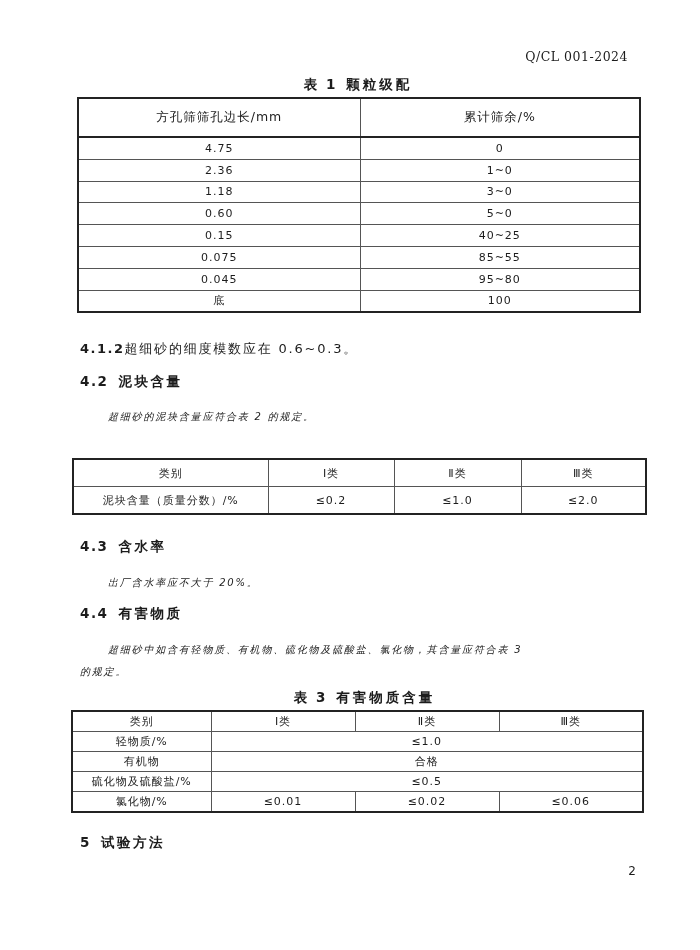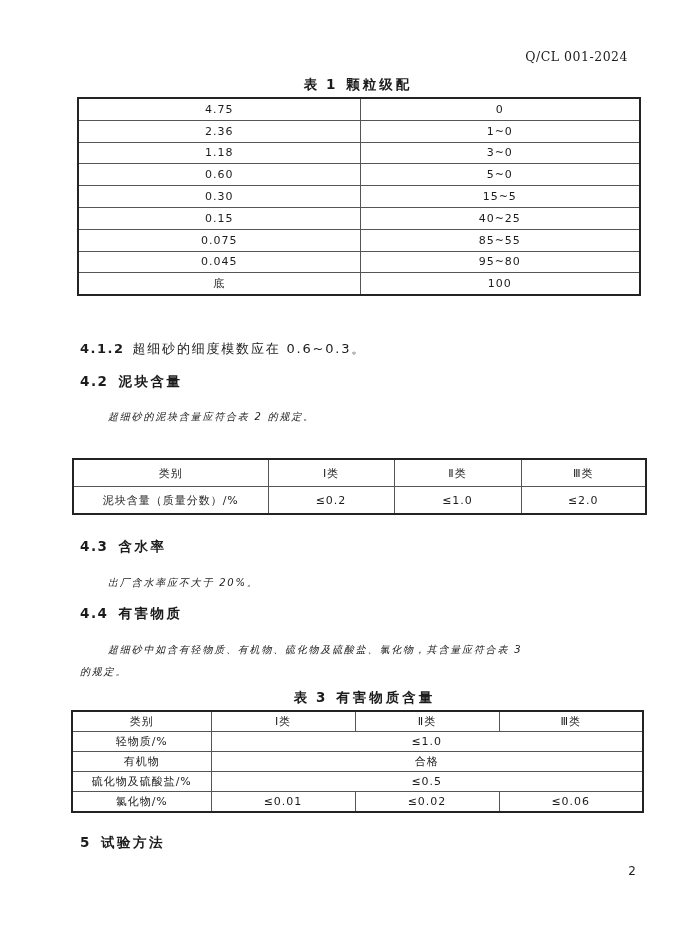--- a/index.html
+++ b/index.html
@@ -36,60 +36,60 @@
     letter-spacing:2.5px;white-space:nowrap;
   }
   .h2 .num{letter-spacing:1.5px;margin-right:10px;}
   .para{
     position:absolute;left:80px;font-size:10px;letter-spacing:1.8px;
     white-space:nowrap;line-height:22px;font-style:italic;
   }
   .clause{
     position:absolute;left:80px;font-size:13px;letter-spacing:1.8px;white-space:nowrap;
   }
-  .clause .num{font-weight:bold;letter-spacing:1.5px;margin-right:8px;}
+  .clause .num{font-weight:bold;letter-spacing:1.5px;}
   .indent{padding-left:28px;}
   .pagenum{position:absolute;top:864px;right:64px;font-size:12px;}
 </style>
 </head>
 <body>
 
 <div class="page">
 
   <div class="doccode">Q/CL 001-2024</div>
 
   <div class="caption" id="cap1" style="left:77px;width:562px;top:76px;">
     <span class="cnum">表 1</span><span>颗粒级配</span>
   </div>
 
   <table id="table1">
     <colgroup>
         <col style="width:282px">
         <col style="width:280px">
       </colgroup>
     <tbody>
+        <tr>
+      <th>方孔筛筛孔边长/mm</th>
+      <th>累计筛余/%</th>
+    </tr>
     <tr>
           <td>4.75</td>
           <td>0</td>
         </tr>
     <tr>
           <td>2.36</td>
           <td>1~0</td>
         </tr>
     <tr>
           <td>1.18</td>
           <td>3~0</td>
         </tr>
     <tr>
           <td>0.60</td>
           <td>5~0</td>
-        </tr>
-    <tr>
-          <td>0.30</td>
-          <td>15~5</td>
         </tr>
     <tr>
           <td>0.15</td>
           <td>40~25</td>
         </tr>
     <tr>
           <td>0.075</td>
           <td>85~55</td>
         </tr>
     <tr>

